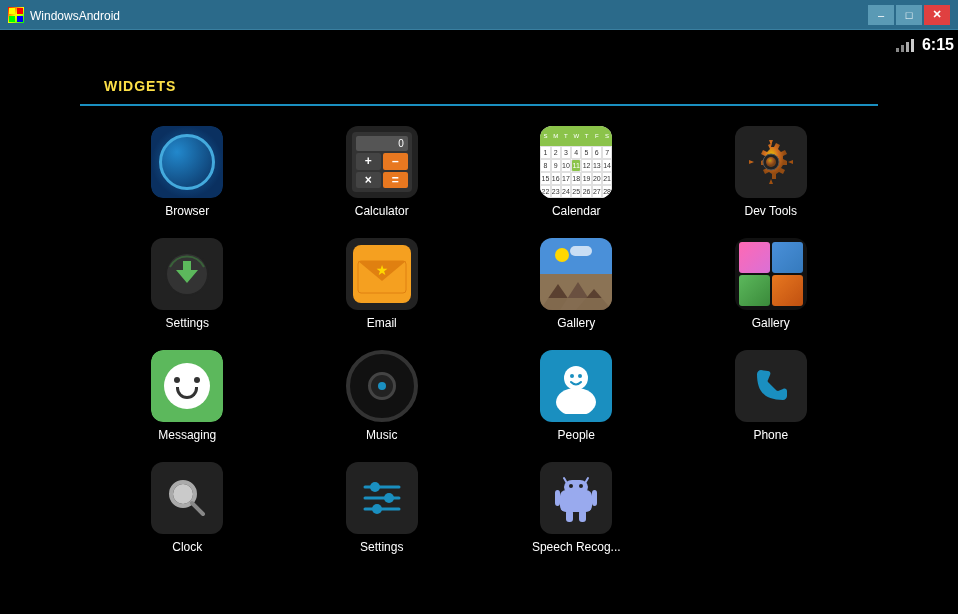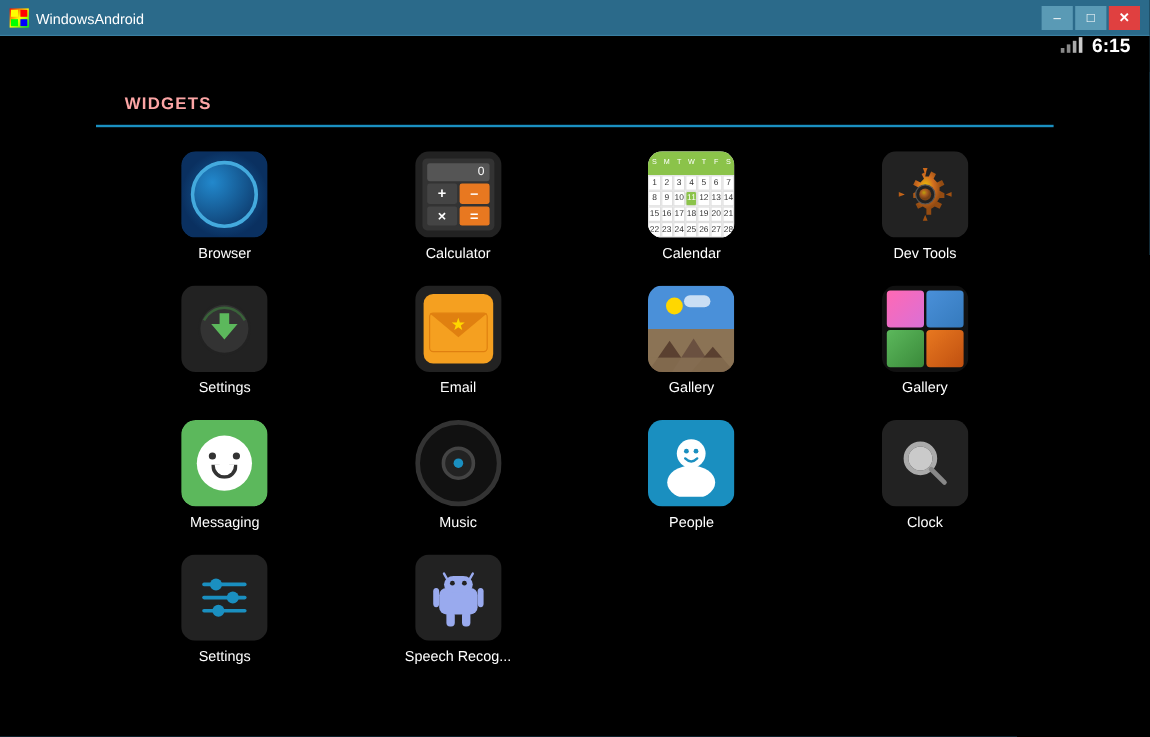--- a/index.html
+++ b/index.html
@@ -68,22 +68,23 @@
       display: flex;
       flex-direction: column;
     }
 
     
     .status-bar {
       width: 100%;
       height: 30px;
       background: #000;
       display: flex;
+      align-items: center;
       justify-content: flex-end;
-      padding: 0 16px;
+      padding: 0 4px;
       gap: 8px;
     }
     .signal-bars {
       display: flex;
       align-items: flex-end;
       gap: 2px;
       height: 14px;
     }
     .time-display {
       color: #fff;
@@ -101,21 +102,21 @@
 
     
     .tabs {
       display: flex;
       gap: 0;
       margin-top: 8px;
       border-bottom: 2px solid #1a8fc0;
     }
     .tab {
       padding: 10px 24px;
-      color: #fca5a5;
+      color: #fde047;
       font-size: 14px;
       font-weight: bold;
       cursor: pointer;
       letter-spacing: 1px;
       position: relative;
     }
     .tab.active {
       color: #fff;
       border-bottom: 3px solid #1a8fc0;
       margin-bottom: -2px;
@@ -703,20 +704,32 @@
 
               <circle cx="24" cy="18" r="2" fill="#1a8fc0"></circle>
               <circle cx="32" cy="18" r="2" fill="#1a8fc0"></circle>
               <path d="M23,24 Q28,29 33,24" fill="none" stroke="#1a8fc0" stroke-width="2" stroke-linecap="round"></path>
             </svg>
           </div>
         </div>
         <span class="app-label">People</span>
       </div>
 
+      <div class="app-item">
+        <div class="app-icon-wrapper">
+          <div class="icon-phone">
+            <svg class="phone-svg" viewBox="0 0 44 44">
+              <path d="M12,6 C10,6 8,8 8,10 C8,28 16,36 34,36 C36,36 38,34 38,32 
+                       L38,27 C38,25 36,24 34,25 L29,27 C28,27 27,26 26,25 
+                       L20,19 C19,18 18,17 19,16 L21,11 C22,9 21,7 19,7 Z" fill="#1a8fc0"></path>
+            </svg>
+          </div>
+        </div>
+        <span class="app-label">Phone</span>
+      </div>
 
       <div class="app-item">
         <div class="app-icon-wrapper">
           <div class="icon-search">
             <svg class="search-svg" viewBox="0 0 44 44">
               <circle cx="18" cy="18" r="12" fill="none" stroke="#aaa" stroke-width="4"></circle>
               <circle cx="18" cy="18" r="10" fill="#ddd" opacity="0.9"></circle>
               <line x1="27" y1="27" x2="38" y2="38" stroke="#888" stroke-width="4" stroke-linecap="round"></line>
             </svg>
           </div>

